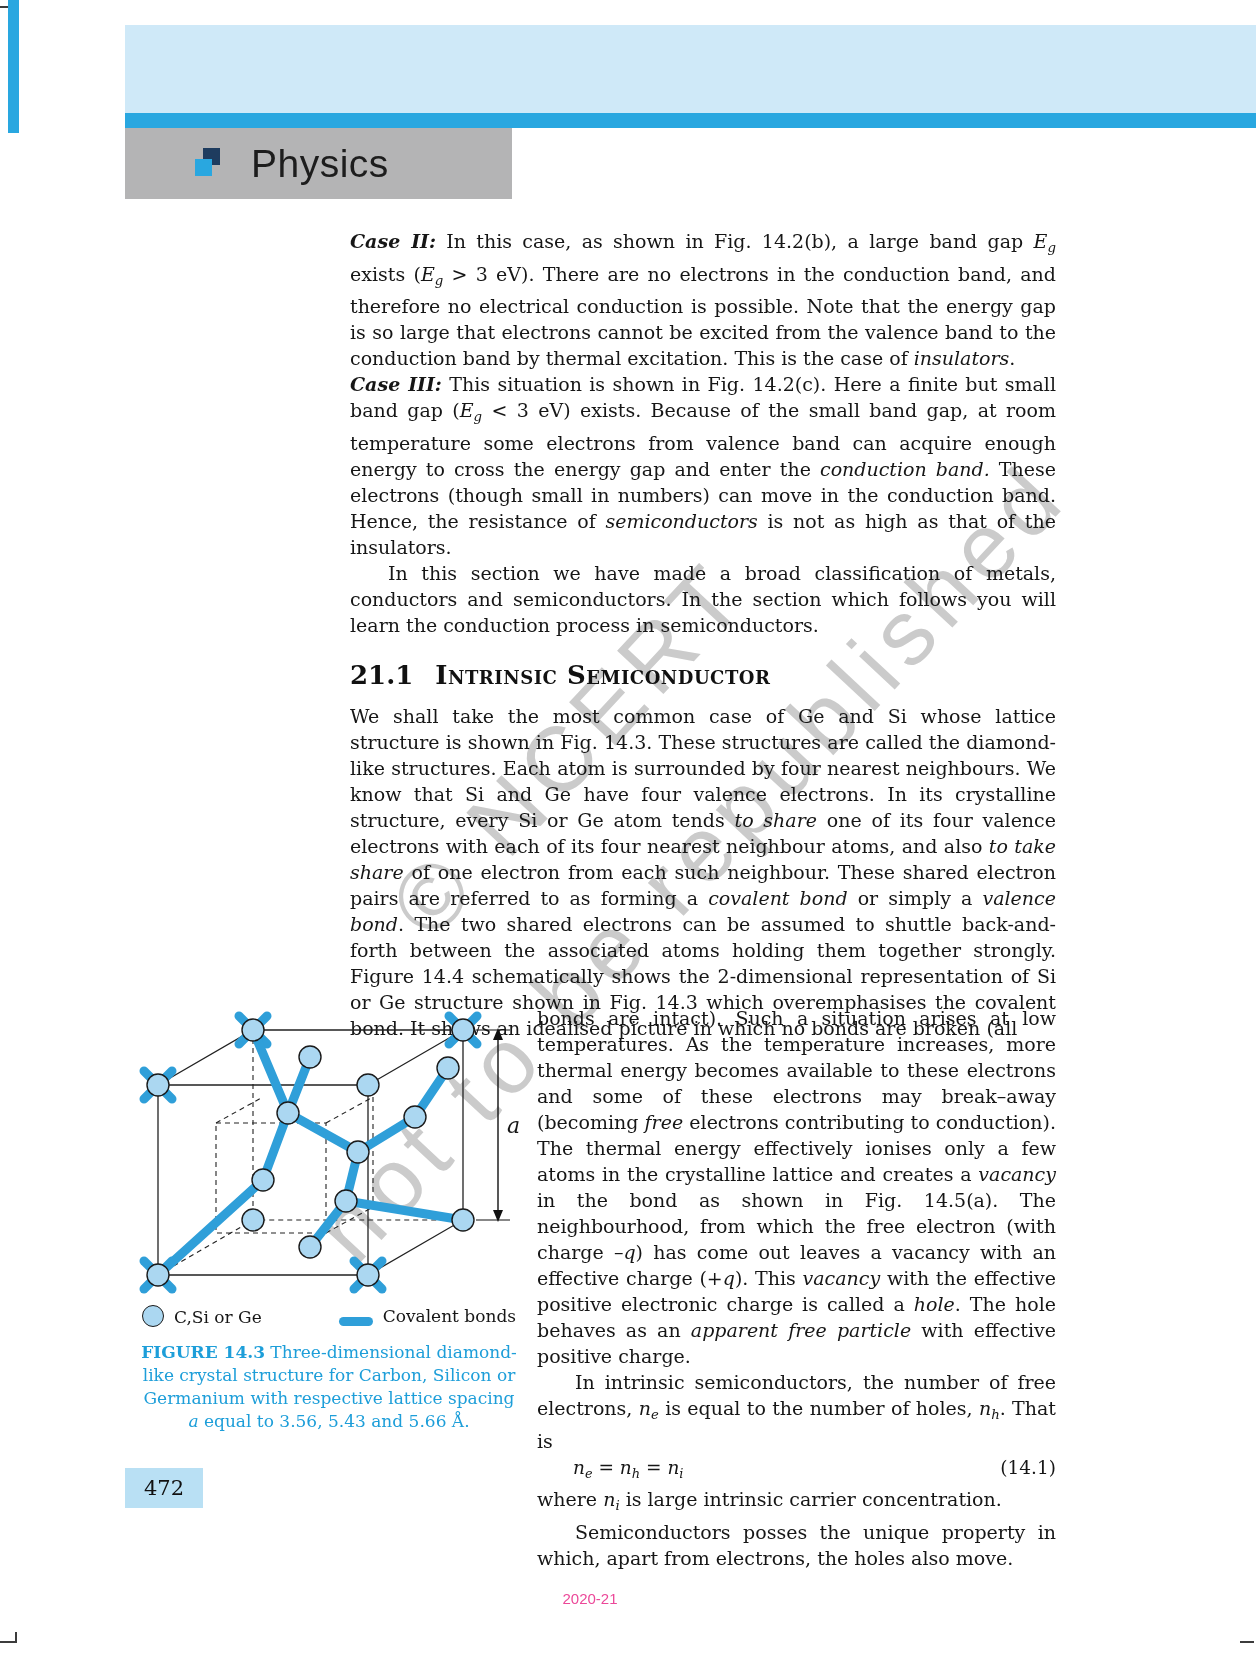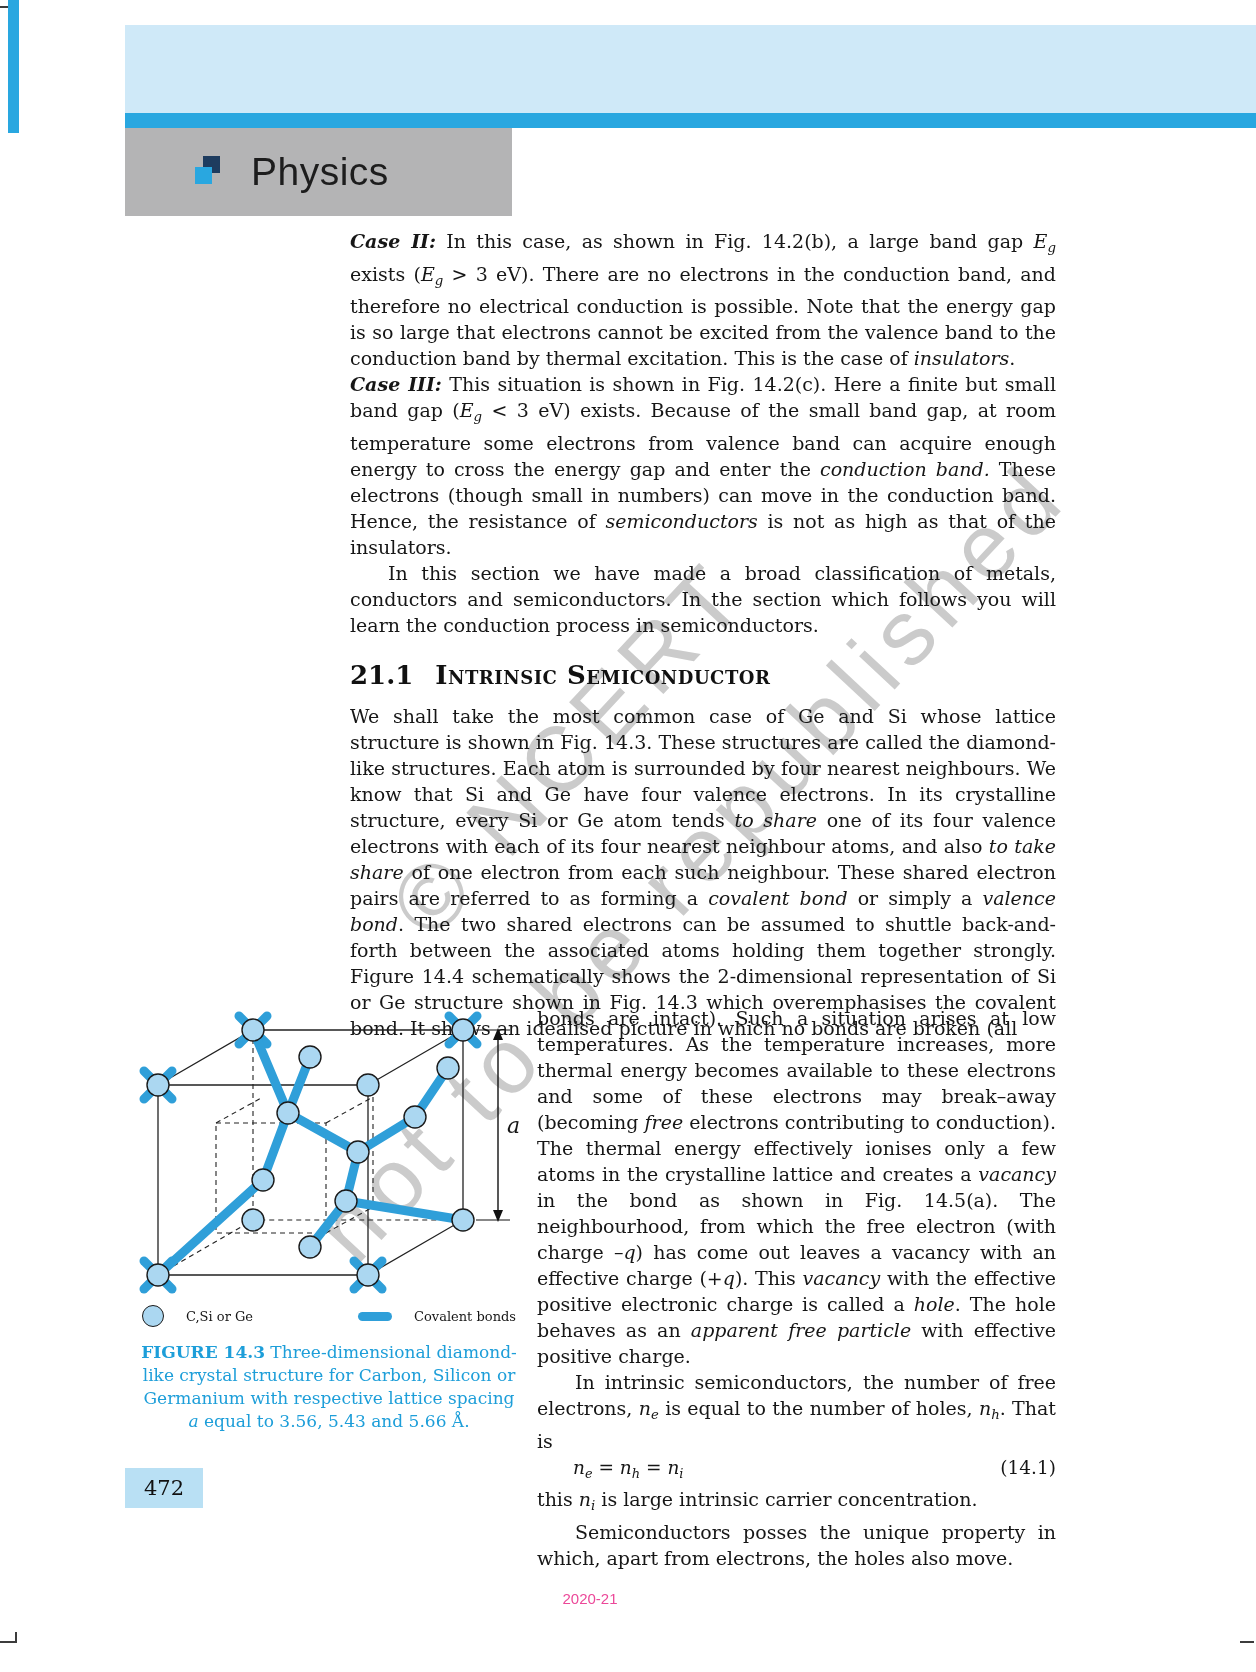--- a/index.html
+++ b/index.html
@@ -16,21 +16,21 @@
   html,body{margin:0;padding:0;background:#fff;}
   .page{
     position:relative;width:1256px;height:1672px;background:#fff;overflow:hidden;
     font-family:"DejaVu Serif",serif;color:var(--text-dark,#161616);
   }
   
   .band-light{position:absolute;left:125px;top:25px;right:0;height:88px;background:var(--band-blue,#cfe9f8);}
   .band-dark{position:absolute;left:125px;top:113px;right:0;height:15px;background:var(--accent-blue,#29a7e0);}
   .left-bar{position:absolute;left:8px;top:0;width:11px;height:133px;background:var(--accent-blue,#29a7e0);}
   .physics-box{
-    position:absolute;left:125px;top:128px;width:387px;height:88px;background:var(--header-gray,#b4b4b5);
+    position:absolute;left:125px;top:128px;width:387px;height:71px;background:var(--header-gray,#b4b4b5);
     display:flex;align-items:center;padding-left:70px;box-sizing:border-box;gap:24px;
   }
   .ph-icon{position:relative;width:32px;height:32px;flex:0 0 32px;}
   .ph-icon .sq-dark{position:absolute;left:8px;top:0;width:17px;height:17px;background:var(--logo-dark,#1e3c5f);}
   .ph-icon .sq-cyan{position:absolute;left:0;top:11px;width:17px;height:17px;background:var(--accent-blue,#29a7e0);}
   .ph-title{font-family:"Liberation Sans",sans-serif;font-size:39px;font-weight:500;color:#1d1d1d;letter-spacing:.5px;}
   
   .crop{position:absolute;}
   .crop-tl{left:0;top:6px;width:15px;height:9px;border-top:2.5px solid #3c3c3c;border-right:2.5px solid #3c3c3c;}
   .crop-bl{left:0;top:1632px;width:15px;height:9px;border-bottom:2.5px solid #3c3c3c;border-right:2.5px solid #3c3c3c;}
@@ -54,21 +54,21 @@
   .section-heading{margin:22px 0 13px 0;font-size:26px;font-weight:700;color:#111;}
   .sec-num{margin-right:22px;}
   .sec-title{font-variant:small-caps;letter-spacing:.5px;}
   .equation{display:flex;justify-content:space-between;align-items:baseline;
     font-size:18.5px;line-height:27px;padding-left:36px;}
   
   .figure-area{position:absolute;left:128px;top:1005px;width:402px;}
   .bond{stroke:var(--bond-blue,#2f9fd9);stroke-width:9;stroke-linecap:round;}
   .atom{fill:var(--atom-fill,#abd7f1);stroke:#1a1a1a;stroke-width:1.4;}
   .legend{display:flex;justify-content:space-between;align-items:center;margin-top:-4px;padding:0 14px;}
-  .legend-item{display:flex;align-items:center;gap:22px;font-size:13px;}
+  .legend-item{display:flex;align-items:flex-end;gap:10px;font-size:17px;}
   .atom-swatch{display:inline-block;width:22px;height:22px;border-radius:50%;
     background:var(--atom-fill,#abd7f1);border:1.5px solid #1a1a1a;box-sizing:border-box;}
   .bond-swatch{display:inline-block;width:34px;height:9px;border-radius:5px;background:var(--bond-blue,#2f9fd9);}
   .caption{margin:14px 0 0 0;padding:0 10px;text-align:center;
     font-size:17px;line-height:23px;color:var(--caption-blue,#1d9ed9);}
   
   .page-badge{position:absolute;left:125px;top:1428px;width:78px;height:40px;
     background:var(--badge-blue,#b9e0f4);display:flex;align-items:center;justify-content:center;
     font-size:21px;color:#111;margin-top:40px;}
   .footer{position:absolute;left:0;top:1590px;width:1180px;text-align:center;
@@ -189,20 +189,20 @@
     <p class="caption"><span class="seg-b">FIGURE 14.3</span><span> Three-dimensional diamond-like crystal structure for Carbon, Silicon or Germanium with respective lattice spacing </span><span class="seg-i">a</span><span> equal to 3.56, 5.43 and 5.66 Å.</span></p>
   </div>
 
   <div class="col-right">
     <p class="para"><span>bonds are intact). Such a situation arises at low temperatures. As the temperature increases, more thermal energy becomes available to these electrons and some of these electrons may break–away (becoming </span><span class="seg-i">free</span><span> electrons contributing to conduction). The thermal energy effectively ionises only a few atoms in the crystalline lattice and creates a </span><span class="seg-i">vacancy</span><span> in the bond as shown in Fig. 14.5(a). The neighbourhood, from which the free electron (with charge –</span><span class="seg-i">q</span><span>) has come out leaves a vacancy with an effective charge (+</span><span class="seg-i">q</span><span>). This </span><span class="seg-i">vacancy</span><span> with the effective positive electronic charge is called a </span><span class="seg-i">hole</span><span>. The hole behaves as an </span><span class="seg-i">apparent free particle</span><span> with effective positive charge.</span></p>
     <p class="para indent"><span>In intrinsic semiconductors, the number of free electrons, </span><span class="seg-i">n</span><span class="seg-isub">e</span><span> is equal to the number of holes, </span><span class="seg-i">n</span><span class="seg-isub">h</span><span>. That is</span></p>
     <div class="equation">
       <span class="eq-body"><span class="seg-i">n</span><span class="seg-isub">e</span><span> = </span><span class="seg-i">n</span><span class="seg-isub">h</span><span> = </span><span class="seg-i">n</span><span class="seg-isub">i</span></span>
       <span class="eq-num">(14.1)</span>
     </div>
-    <p class="para"><span>this </span><span class="seg-i">n</span><span class="seg-isub">i</span><span> is large intrinsic carrier concentration.</span></p>
+    <p class="para"><span>where </span><span class="seg-i">n</span><span class="seg-isub">i</span><span> is large intrinsic carrier concentration.</span></p>
     <p class="para indent"><span>Semiconductors posses the unique property in which, apart from electrons, the holes also move.</span></p>
   </div>
 
   <div class="page-badge">472</div>
   <div class="footer">2020-21</div>
 
 </div>
 
 </body></html>

